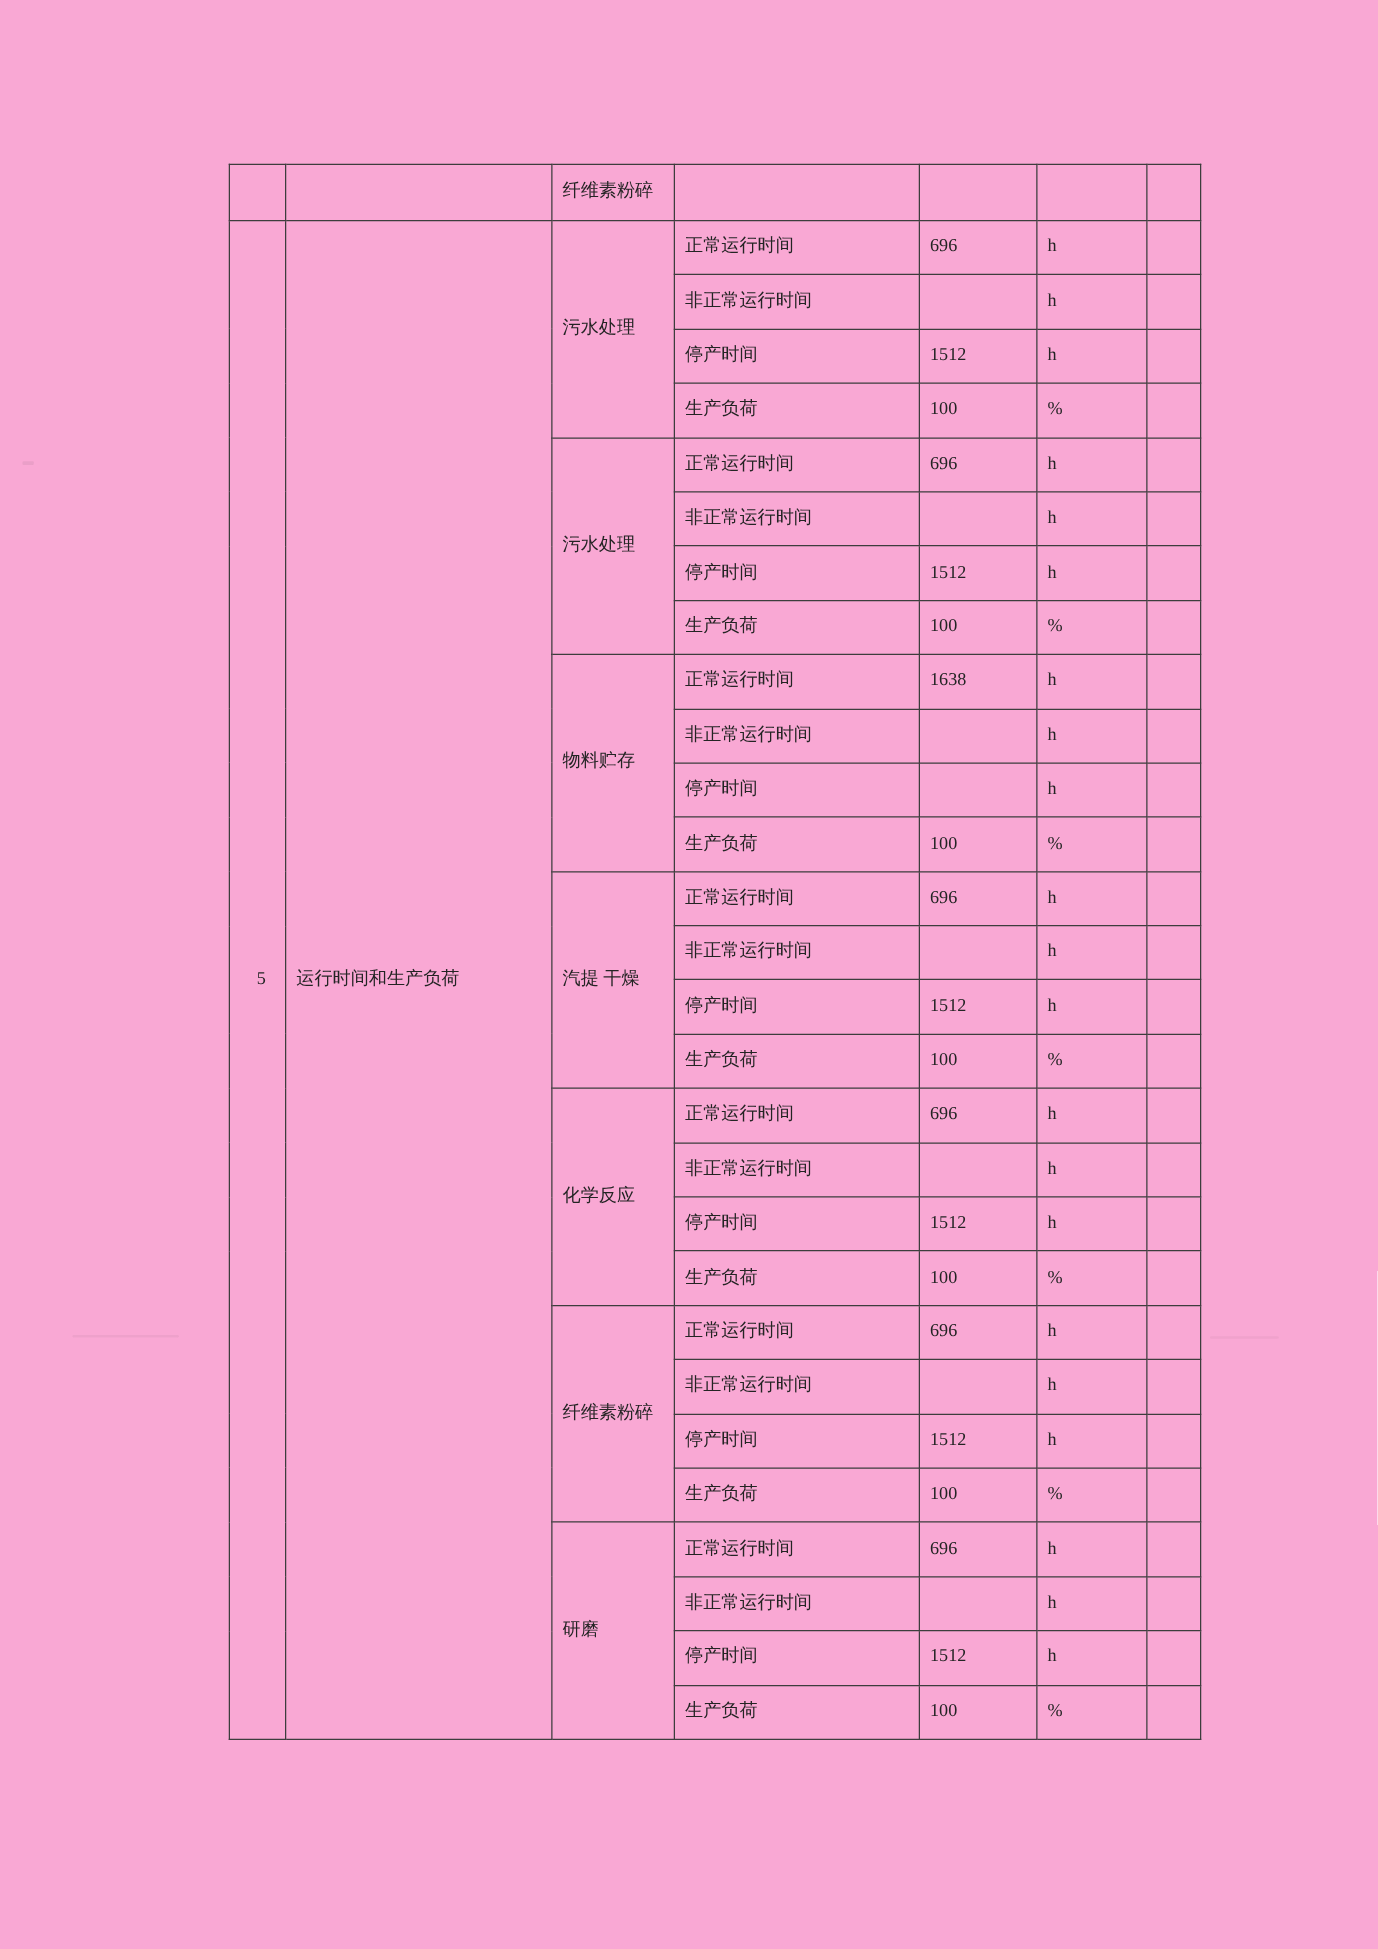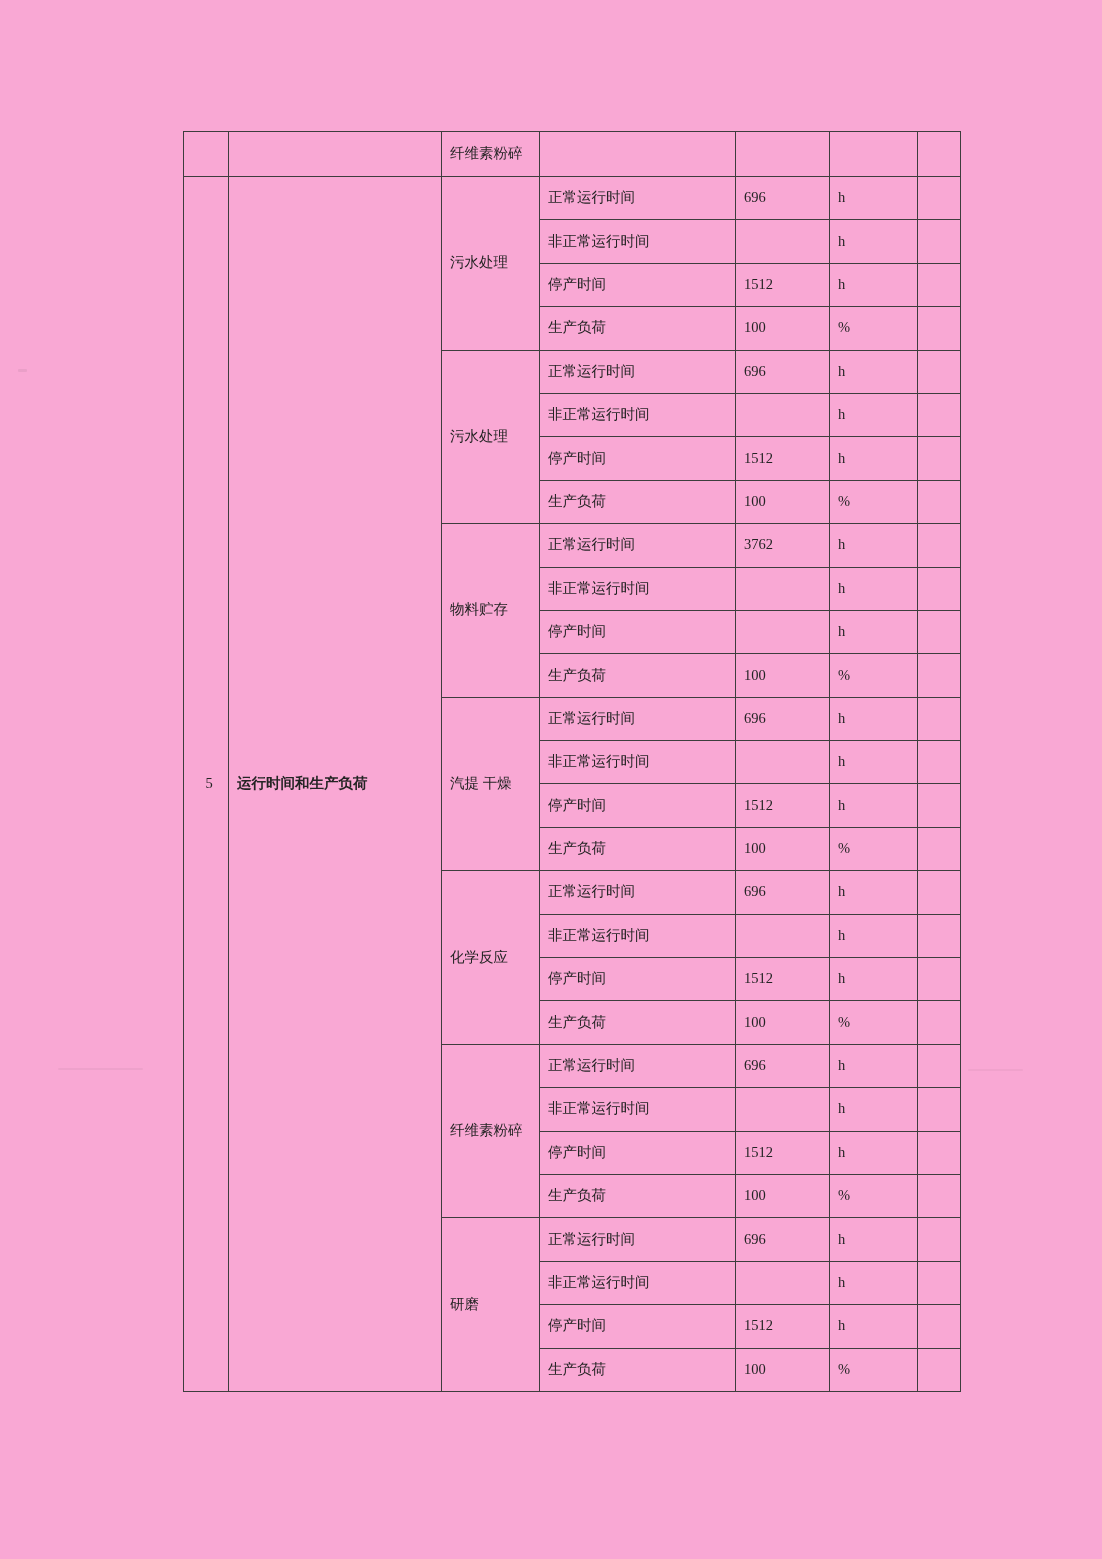--- a/index.html
+++ b/index.html
@@ -37,21 +37,21 @@
     overflow: hidden;
     line-height: 1.1;
   }
   tr.carryover-row { height: 45px; }
   tr.data-row { height: 43.4px; }
   td.index-cell {
     text-align: center;
     padding: 0;
     font-size: 15px;
   }
-  td.category-cell { padding-left: 9px; font-weight: bold; }
+  td.category-cell { padding-left: 9px; }
   td.process-cell { padding-left: 7px; }
   td.no-top { border-top: none; }
   td.value-cell, td.unit-cell { font-size: 14px; }
   .scan-artifact {
     position: absolute;
     background: rgba(40, 40, 40, 0.07);
     border-radius: 1px;
     pointer-events: none;
   }
 </style>
@@ -128,21 +128,21 @@
         </tr>
         <tr class="data-row">
           <td class="param-cell">生产负荷</td>
           <td class="value-cell">100</td>
           <td class="unit-cell">%</td>
           <td class="remark-cell"></td>
         </tr>
         <tr class="data-row">
           <td class="process-cell" rowspan="4">物料贮存</td>
           <td class="param-cell">正常运行时间</td>
-          <td class="value-cell">3762</td>
+          <td class="value-cell">1638</td>
           <td class="unit-cell">h</td>
           <td class="remark-cell"></td>
         </tr>
         <tr class="data-row">
           <td class="param-cell">非正常运行时间</td>
           <td class="value-cell"></td>
           <td class="unit-cell">h</td>
           <td class="remark-cell"></td>
         </tr>
         <tr class="data-row">

